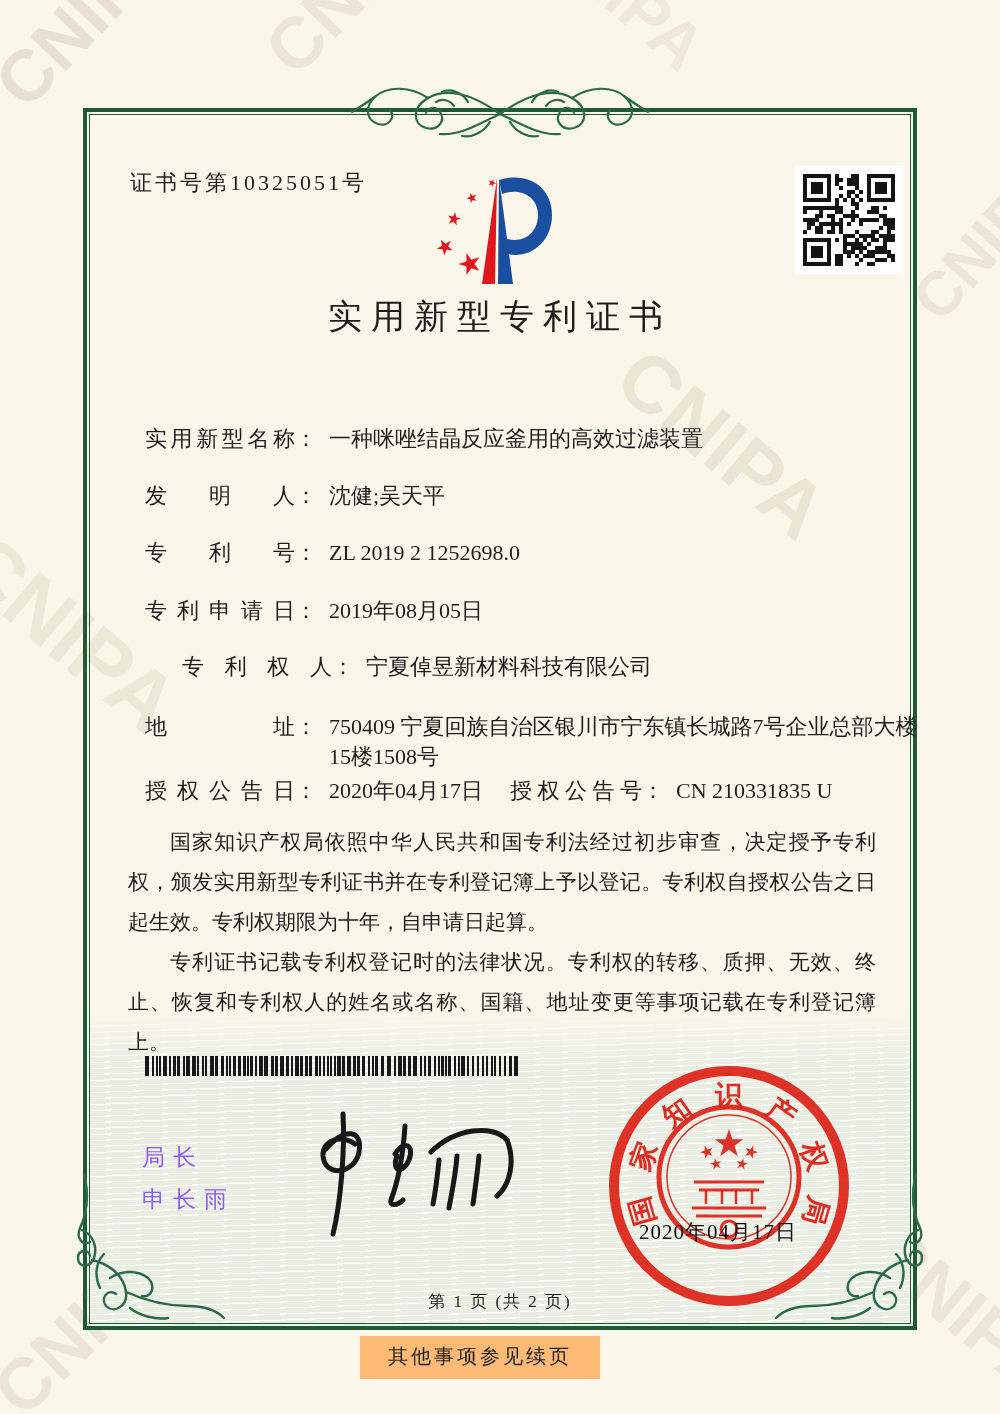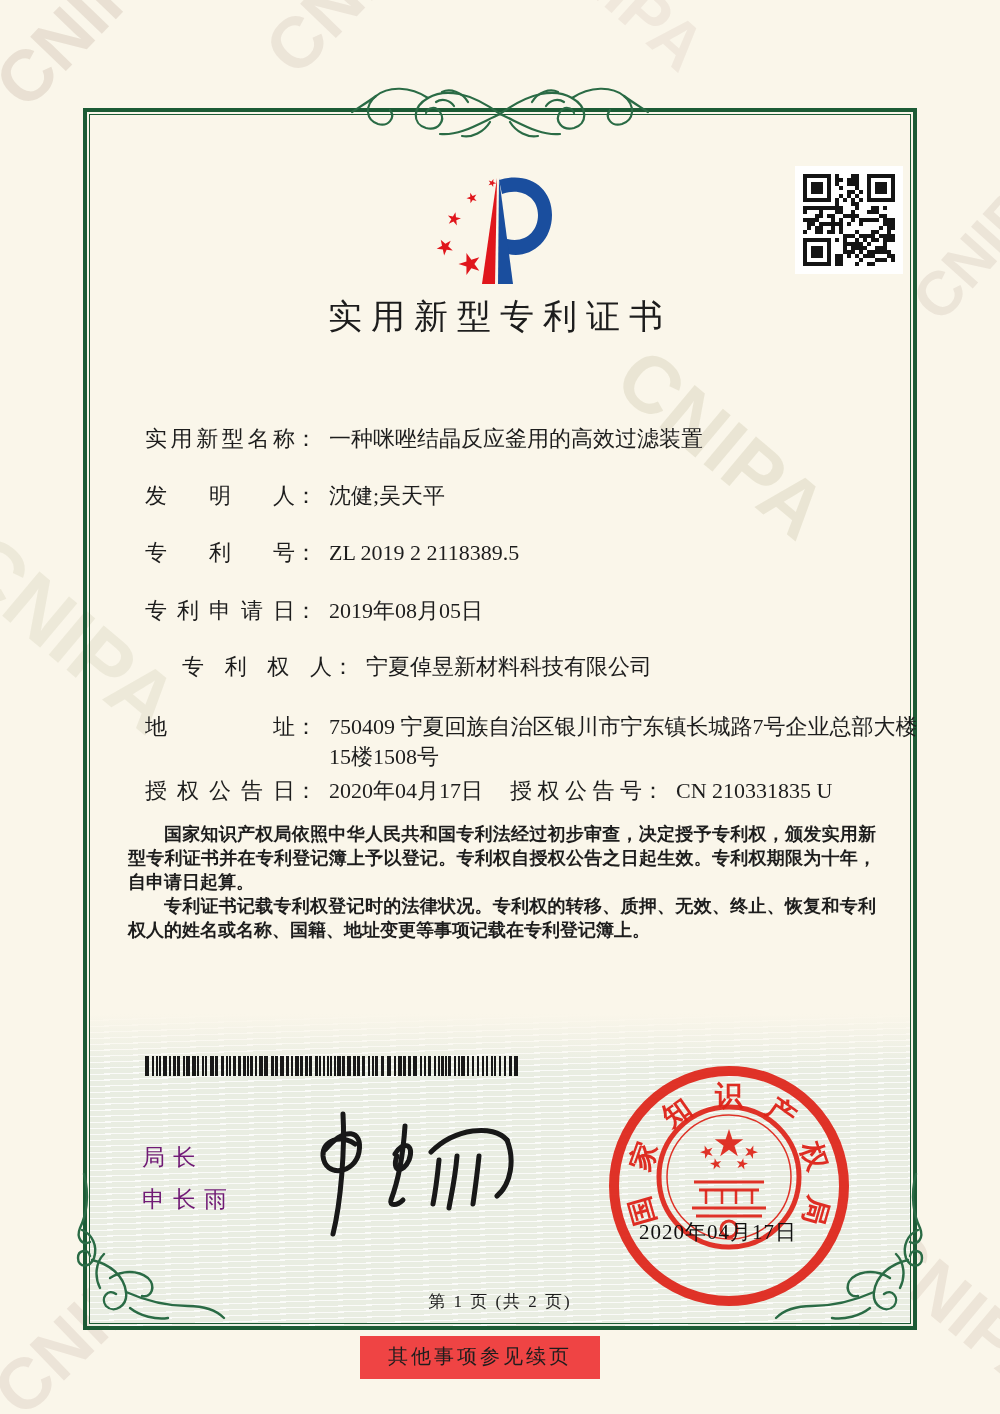--- a/index.html
+++ b/index.html
@@ -41,39 +41,39 @@
   .flabel{display:inline-block;width:150px;text-align:justify;text-align-last:justify;vertical-align:top;}
   .fcolon{vertical-align:top;}
   .fvalue{display:inline-block;margin-left:12px;vertical-align:top;line-height:30px;}
   .r1{top:424px;} .r2{top:481px;} .r3{top:538px;} .r4{top:596px;} .r5{top:652px;margin-left:37px;}
   .r6{top:712px;} .r6 .fvalue{width:608px;}
   .r7{top:776px;}
   .cell2{position:absolute;left:365px;top:0;white-space:nowrap;}
   .cell2 .flabel{width:132px;}
   
   .body-text{position:absolute;left:128px;top:822px;width:748px;z-index:4;
-      font-size:18px;line-height:24px;text-align:justify;font-weight:bold;}
+      font-size:21px;line-height:40px;text-align:justify;}
   .body-text p{margin:0;text-indent:2em;}
   
   .barcode{position:absolute;left:145px;top:1056px;z-index:4;line-height:0;}
   .issuer{position:absolute;left:142px;z-index:4;font-family:Liberation Serif, serif;
-      font-size:23px;letter-spacing:8px;color:#701a75;}
+      font-size:23px;letter-spacing:8px;color:#8b5cf6;}
   .issuer-title{top:1142px;} .issuer-name{top:1184px;}
   .signature{position:absolute;left:265px;top:1098px;z-index:4;}
   .seal{position:absolute;left:607px;top:1064px;width:244px;height:244px;z-index:5;}
   .seal-ring{position:absolute;inset:2px;border:10px solid rgba(221,34,23,.92);border-radius:50%;}
   .seal-char{position:absolute;left:50%;top:50%;width:34px;margin-left:-17px;margin-top:-17px;height:34px;
       text-align:center;font-size:28px;font-weight:700;color:rgba(221,34,23,.95);line-height:34px;}
   .seal-emblem{position:absolute;left:47px;top:38px;}
   .seal-date{position:absolute;left:612px;top:1218px;width:212px;z-index:6;text-align:center;
       font-size:21px;letter-spacing:1px;color:#101010;font-weight:500;}
   .page-info{position:absolute;left:480px;top:1290px;transform:translateX(-50%);z-index:4;
       font-size:17px;letter-spacing:2px;color:#1d1d1d;white-space:nowrap;margin-left:20px;}
   .cont-note{position:absolute;left:480px;top:1336px;transform:translateX(-50%);z-index:4;
-      background:#ef4444;padding:7px 28px 9px;font-size:20px;letter-spacing:3px;white-space:nowrap;}
+      background:#fdba74;padding:7px 28px 9px;font-size:20px;letter-spacing:3px;white-space:nowrap;}
 </style>
 </head>
 <body>
 
 <div class="page">
 
   <div class="wm wm1">CNIPA</div>
   <div class="wm wm2">CNIPA</div>
   <div class="wm wm3">CNIPA</div>
   <div class="wm wm4">CNIPA</div>
@@ -117,20 +117,21 @@
       <path d="M14,6 C20,28 16,48 10,60 C6,70 12,78 20,74"></path>
       <path d="M12,62 C22,66 28,78 24,90 C20,100 8,100 8,90 C8,82 18,80 20,88"></path>
       <path d="M22,92 C40,96 54,108 56,124 C58,138 44,146 36,138 C30,130 38,120 46,126"></path>
       <path d="M56,124 C74,132 96,138 118,138 C132,138 146,142 154,150"></path>
       <path d="M40,110 C52,102 68,102 78,110 C86,118 82,130 72,128"></path>
       <path d="M30,120 C24,108 26,94 34,86"></path>
       <path d="M60,140 C70,148 86,152 98,150"></path>
     </g>
   </svg>
 
+  <div class="cert-no">证书号第10325051号</div>
 
   <svg class="logo" width="136" height="124" viewBox="0 0 136 124">
     <defs>
       <polygon id="star" points="0,-10 2.25,-3.09 9.51,-3.09 3.63,1.18 5.88,8.09 0,3.82 -5.88,8.09 -3.63,1.18 -9.51,-3.09 -2.25,-3.09"></polygon>
     </defs>
     <path d="M67,10 C 97,1 120,18 120,45 C 120,73 97,89 76,84 L 72,68 C 92,75 106,62 106,45 C 106,27 89,17 70,24 Z" fill="#1a4e9e"></path>
     <polygon points="65,8 50,114 63,114" fill="#e0161c"></polygon>
     <polygon points="67,8 66,114 81,114" fill="#1a4e9e"></polygon>
     <use href="#star" transform="translate(38,94) scale(1.15) rotate(-18)" fill="#e0161c"></use>
     <use href="#star" transform="translate(13,77) scale(0.85) rotate(-30)" fill="#e0161c"></use>
@@ -325,21 +326,21 @@
 
   <div class="title">实用新型专利证书</div>
 
   <div class="row r1">
     <span class="flabel">实用新型名称</span><span class="fcolon">：</span><span class="fvalue">一种咪唑结晶反应釜用的高效过滤装置</span>
   </div>
   <div class="row r2">
     <span class="flabel">发明人</span><span class="fcolon">：</span><span class="fvalue">沈健;吴天平</span>
   </div>
   <div class="row r3">
-    <span class="flabel">专利号</span><span class="fcolon">：</span><span class="fvalue">ZL 2019 2 2118389.5</span>
+    <span class="flabel">专利号</span><span class="fcolon">：</span><span class="fvalue">ZL 2019 2 1252698.0</span>
   </div>
   <div class="row r4">
     <span class="flabel">专利申请日</span><span class="fcolon">：</span><span class="fvalue">2019年08月05日</span>
   </div>
   <div class="row r5">
     <span class="flabel">专利权人</span><span class="fcolon">：</span><span class="fvalue">宁夏倬昱新材料科技有限公司</span>
   </div>
   <div class="row r6">
     <span class="flabel">地址</span><span class="fcolon">：</span><span class="fvalue">750409 宁夏回族自治区银川市宁东镇长城路7号企业总部大楼15楼1508号</span>
   </div>

